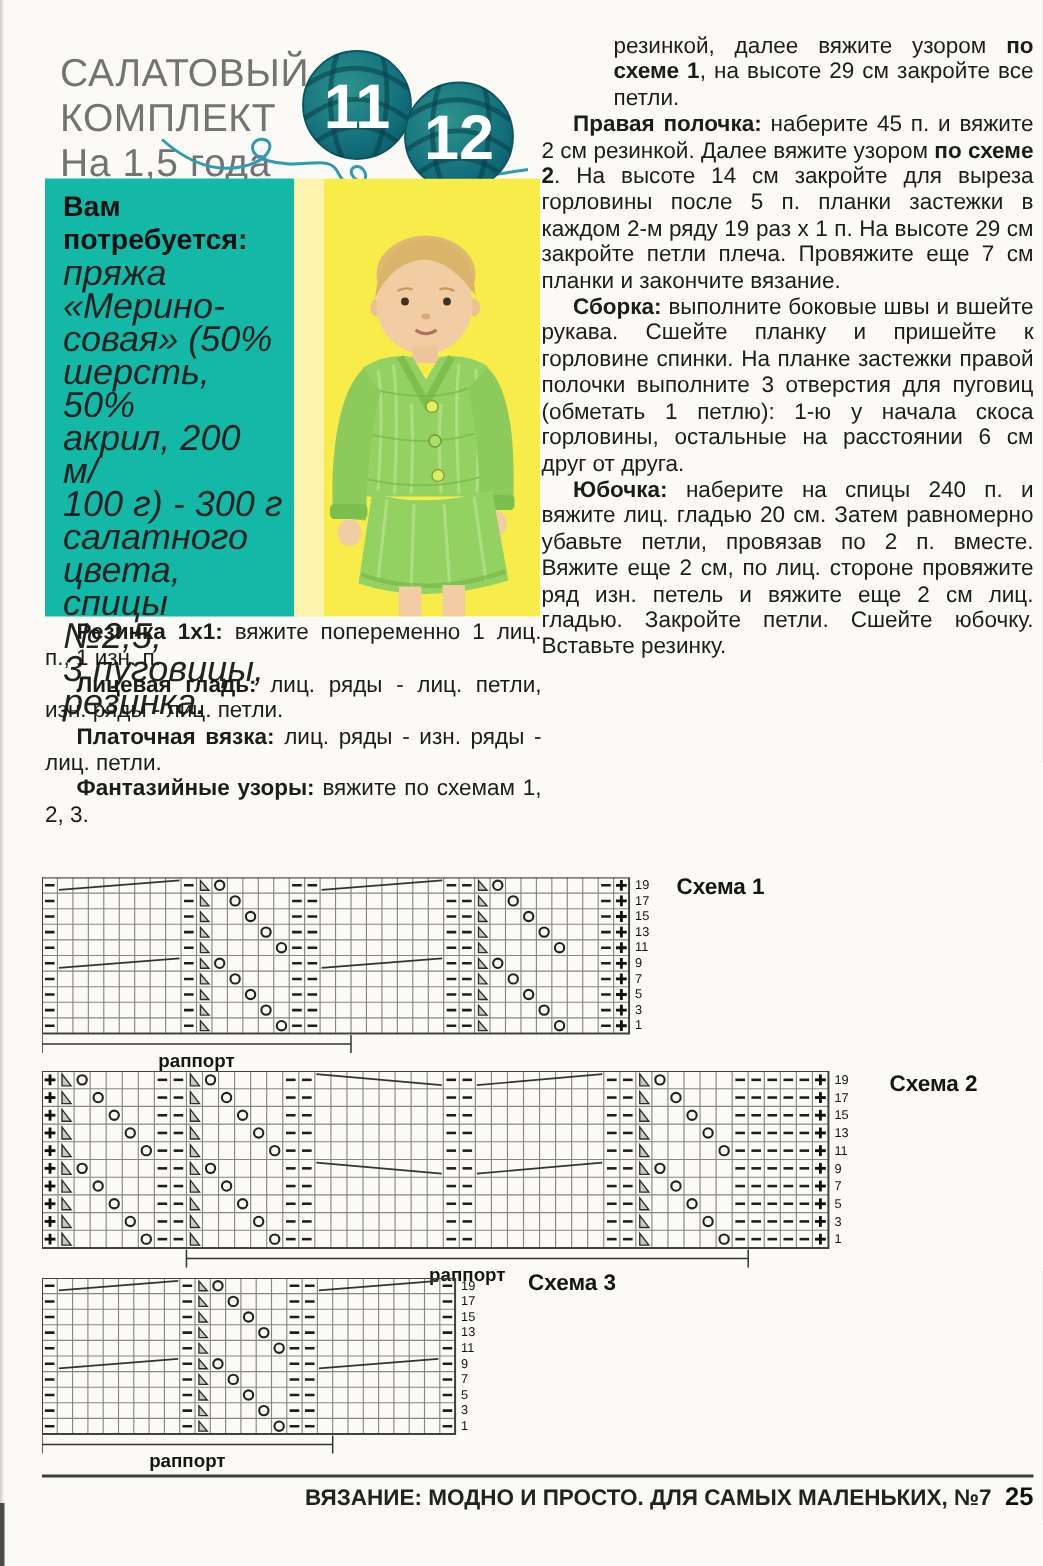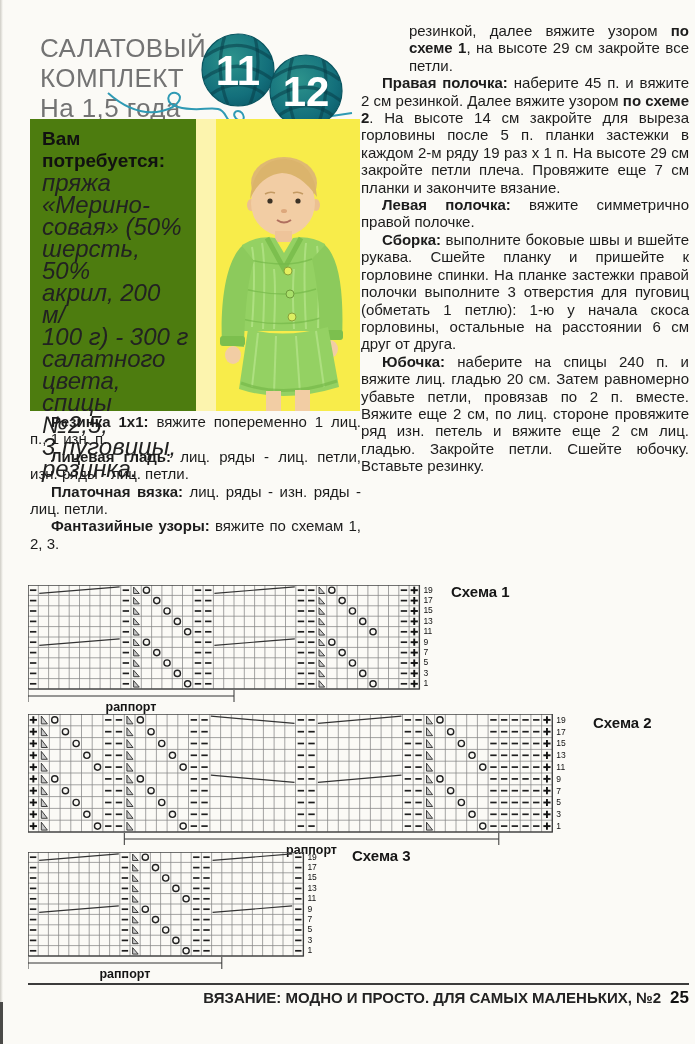--- a/index.html
+++ b/index.html
@@ -6,21 +6,21 @@
   *{box-sizing:border-box;}
   .page{position:relative;width:695px;height:1044px;background:#fbfaf6;overflow:hidden;
         font-family:"Liberation Sans",sans-serif;color:#1c1c1c;}
   .scan-edge-left{position:absolute;left:0;top:0;width:3px;height:1044px;
         background:linear-gradient(to right,#cfcdc6,rgba(255,255,255,0));}
   .scan-mark{position:absolute;left:0;top:1002px;width:3px;height:42px;background:#4a4a48;}
   .title{position:absolute;left:40px;top:33px;width:220px;font-size:26px;line-height:30px;
         color:#737373;letter-spacing:.4px;white-space:pre-line;}
   .badges{position:absolute;left:100px;top:25px;width:260px;height:115px;}
   .mat-box{position:absolute;left:30px;top:119px;width:166px;height:292px;
-        background:#4d7c0f;padding:9px 6px 0 12px;}
+        background:#14b8a6;padding:9px 6px 0 12px;}
   .mat-head{font-weight:bold;font-size:19px;line-height:22px;white-space:pre-line;color:#111;}
   .mat-body{font-size:24px;line-height:22px;white-space:pre-line;color:#222;font-style:italic;}
   .photo{position:absolute;left:196px;top:119px;width:164px;height:292px;}
   .col{position:absolute;text-align:justify;font-size:15px;line-height:17.4px;}
   .col-left{left:30px;top:413px;width:331px;}
   .col-right{left:361px;top:22px;width:328px;}
   .para{margin:0;text-indent:21px;}
   .para.noind{text-indent:0;margin-left:48px;}
   .para b{font-weight:bold;}
   .chart{position:absolute;}
@@ -152,21 +152,20 @@
 
   <div class="col col-left">
       <p class="para"><b>Резинка 1х1:</b><span> вяжите попеременно 1 лиц. п., 1 изн. п.</span></p>
       <p class="para"><b>Лицевая гладь:</b><span> лиц. ряды - лиц. петли, изн. ряды - лиц. петли.</span></p>
       <p class="para"><b>Платочная вязка:</b><span> лиц. ряды - изн. ряды - лиц. петли.</span></p>
       <p class="para"><b>Фантазийные узоры:</b><span> вяжите по схемам 1, 2, 3.</span></p>
     </div>
   <div class="col col-right">
       <p class="para noind"><span>резинкой, далее вяжите узором </span><b>по схеме 1</b><span>, на высоте 29 см закройте все петли.</span></p>
       <p class="para"><b>Правая полочка:</b><span> наберите 45 п. и вяжите 2 см резинкой. Далее вяжите узором </span><b>по схеме 2</b><span>. На высоте 14 см закройте для выреза горловины после 5 п. планки застежки в каждом 2-м ряду 19 раз х 1 п. На высоте 29 см закройте петли плеча. Провяжите еще 7 см планки и закончите вязание.</span></p>
-      <p class="para"><b>Левая полочка:</b><span> вяжите симметрично правой полочке.</span></p>
       <p class="para"><b>Сборка:</b><span> выполните боковые швы и вшейте рукава. Сшейте планку и пришейте к горловине спинки. На планке застежки правой полочки выполните 3 отверстия для пуговиц (обметать 1 петлю): 1-ю у начала скоса горловины, остальные на расстоянии 6 см друг от друга.</span></p>
       <p class="para"><b>Юбочка:</b><span> наберите на спицы 240 п. и вяжите лиц. гладью 20 см. Затем равномерно убавьте петли, провязав по 2 п. вместе. Вяжите еще 2 см, по лиц. стороне провяжите ряд изн. петель и вяжите еще 2 см лиц. гладью. Закройте петли. Сшейте юбочку. Вставьте резинку.</span></p>
     </div>
 
   <div class="chart" style="left:28px;top:585px"><svg width="423.40000000000003" height="134">
         <g stroke="#858585" stroke-width="0.75">
           <line x1="0" y1="0" x2="0" y2="104"></line>
           <line x1="10.3" y1="0" x2="10.3" y2="104"></line>
           <line x1="20.6" y1="0" x2="20.6" y2="104"></line>
           <line x1="30.900000000000002" y1="0" x2="30.900000000000002" y2="104"></line>
@@ -837,17 +836,17 @@
           <text x="96.89999999999999" y="126" text-anchor="middle" font-size="12.5" font-weight="bold" fill="#151515" font-family="Liberation Sans,sans-serif">раппорт</text>
         </g>
       </svg></div>
 
   <div class="chart-label" style="left:451px;top:583px">Схема 1</div>
   <div class="chart-label" style="left:593px;top:714px">Схема 2</div>
   <div class="chart-label" style="left:352px;top:847px">Схема 3</div>
 
   <div class="footer-rule"></div>
   <div class="footer">
-    <span class="footer-text">ВЯЗАНИЕ: МОДНО И ПРОСТО. ДЛЯ САМЫХ МАЛЕНЬКИХ, №2</span>
+    <span class="footer-text">ВЯЗАНИЕ: МОДНО И ПРОСТО. ДЛЯ САМЫХ МАЛЕНЬКИХ, №7</span>
     <span class="footer-page">25</span>
   </div>
 
 </div>
 
 </body></html>

